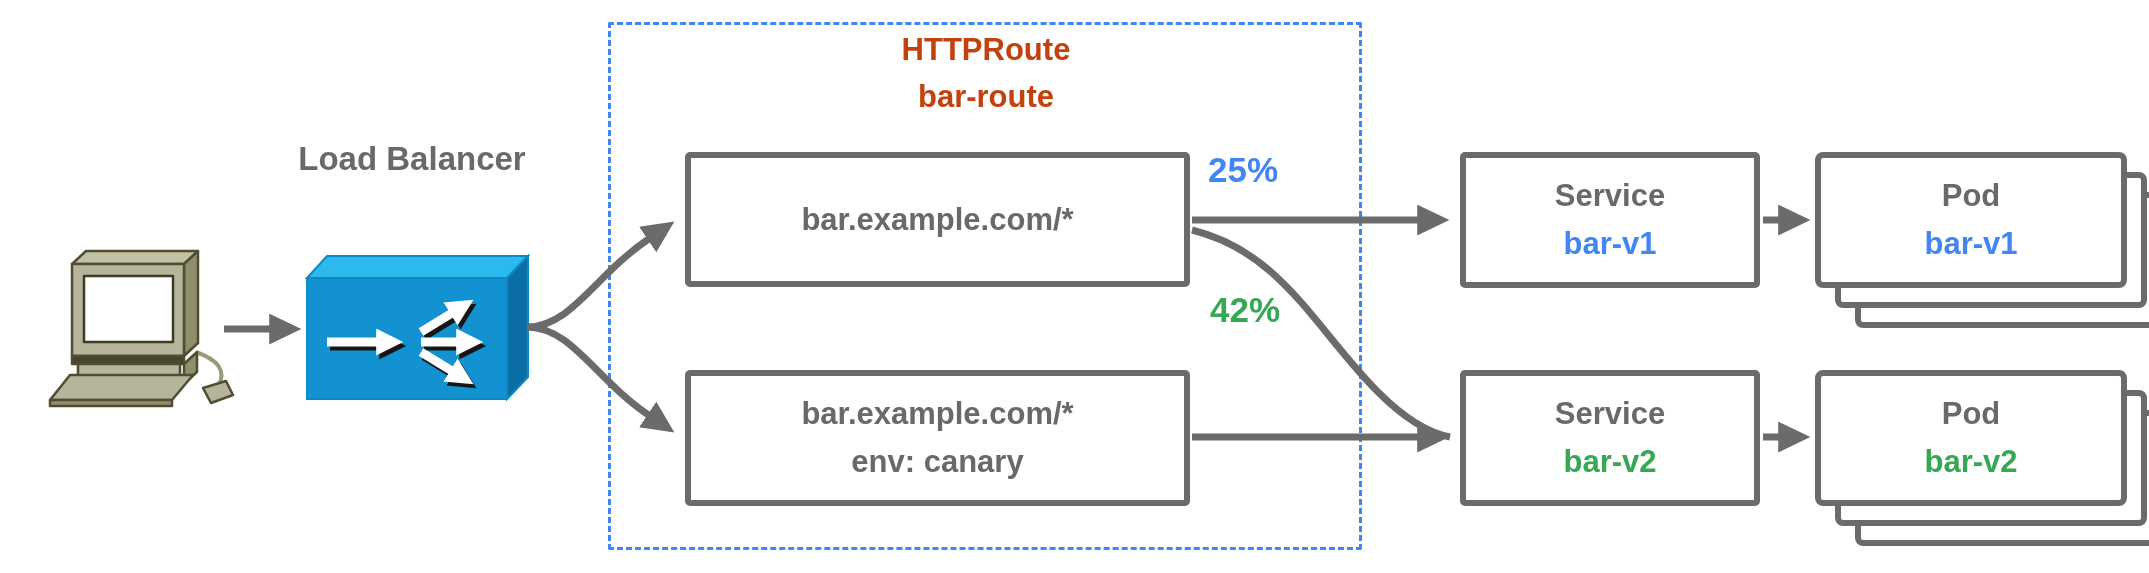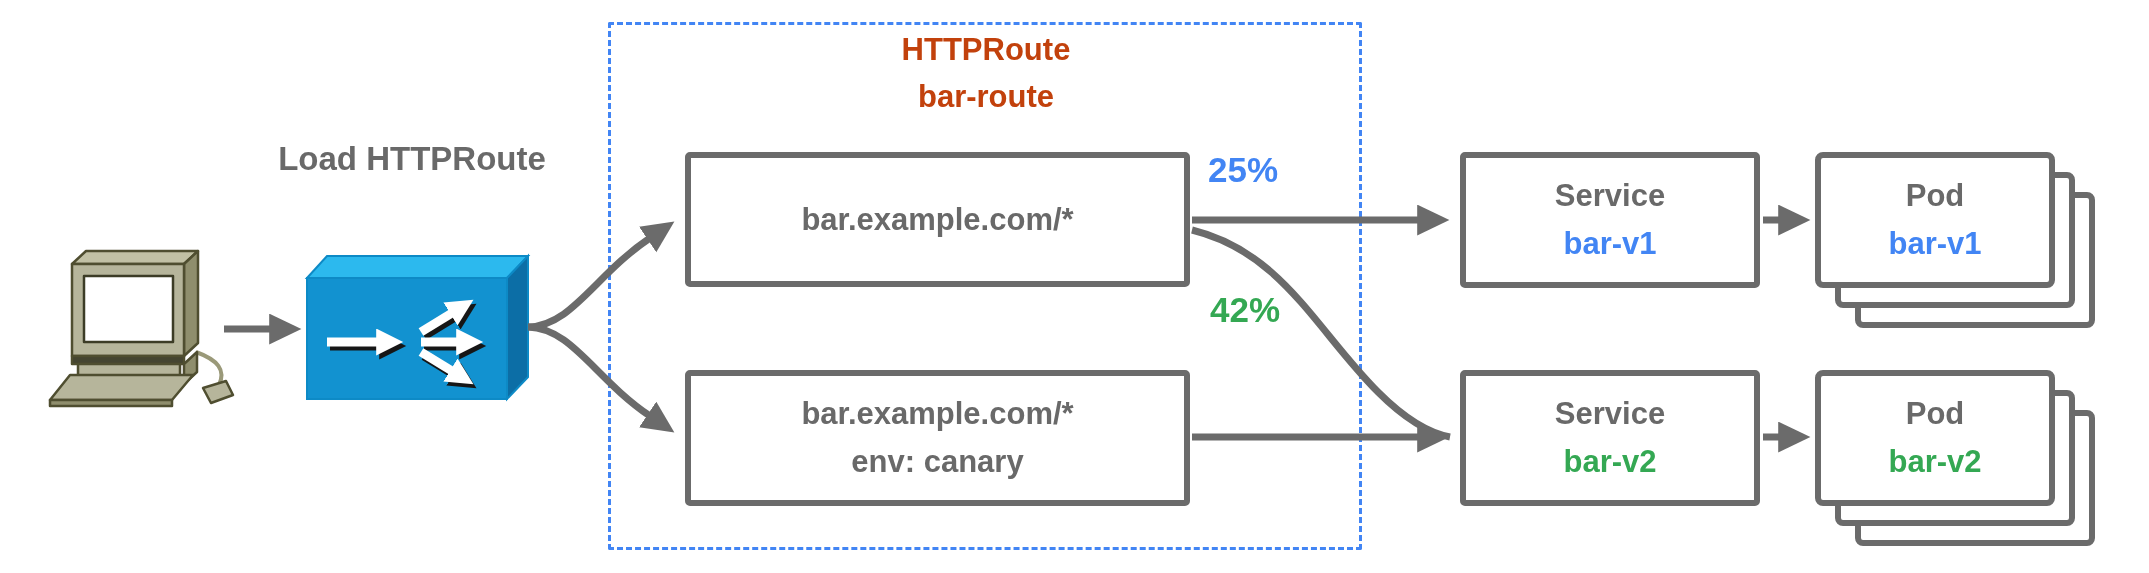--- a/index.html
+++ b/index.html
@@ -21,21 +21,21 @@
   .group-title{
     position:absolute;z-index:2;color:#c2410c;font-size:31px;line-height:47px;text-align:center;
   }
   .free-label{position:absolute;z-index:2;font-size:35px;line-height:38px;}
   .lb-label{position:absolute;z-index:2;color:#696969;font-size:33px;line-height:36px;text-align:center;}
   .blue{color:#4285f4;}
   .green{color:#34a853;}
   .pod-stack{position:absolute;z-index:2;}
   .pod-layer{
     position:absolute;box-sizing:border-box;background:#ffffff;
-    border:6px solid #6b6b6b;border-radius:8px;width:240px;height:136px;
+    border:6px solid #6b6b6b;border-radius:8px;width:312px;height:136px;
   }
   .pod-front{
     display:flex;flex-direction:column;align-items:center;justify-content:center;
     text-align:center;color:#696969;font-size:31px;line-height:48px;
   }
 </style>
 </head>
 <body>
 
 <div id="canvas">
@@ -94,21 +94,21 @@
     <path d="M1192,220 H1420" stroke="#6b6b6b" stroke-width="7" fill="none" marker-end="url(#mg)"></path>
 
     <path d="M1192,230 C1282,252 1316,330 1378,392 C1410,424 1434,434 1450,437" stroke="#6b6b6b" stroke-width="7" fill="none"></path>
 
     <path d="M1192,437 H1420" stroke="#6b6b6b" stroke-width="7" fill="none" marker-end="url(#mg)"></path>
 
     <path d="M1763,220 H1781" stroke="#6b6b6b" stroke-width="7" fill="none" marker-end="url(#mg)"></path>
     <path d="M1763,437 H1781" stroke="#6b6b6b" stroke-width="7" fill="none" marker-end="url(#mg)"></path>
   </svg>
 
-  <div class="lb-label" style="left:262px;top:141px;width:300px;">Load HTTPRoute</div>
+  <div class="lb-label" style="left:262px;top:141px;width:300px;">Load Balancer</div>
 
   <div class="dashed-group" style="left:608px;top:22px;width:754px;height:528px;"></div>
   <div class="group-title" style="left:836px;top:26px;width:300px;">
     <div>HTTPRoute</div>
     <div>bar-route</div>
   </div>
 
   <div class="box" style="left:685px;top:152px;width:505px;height:135px;">
     <div>bar.example.com/*</div>
   </div>

